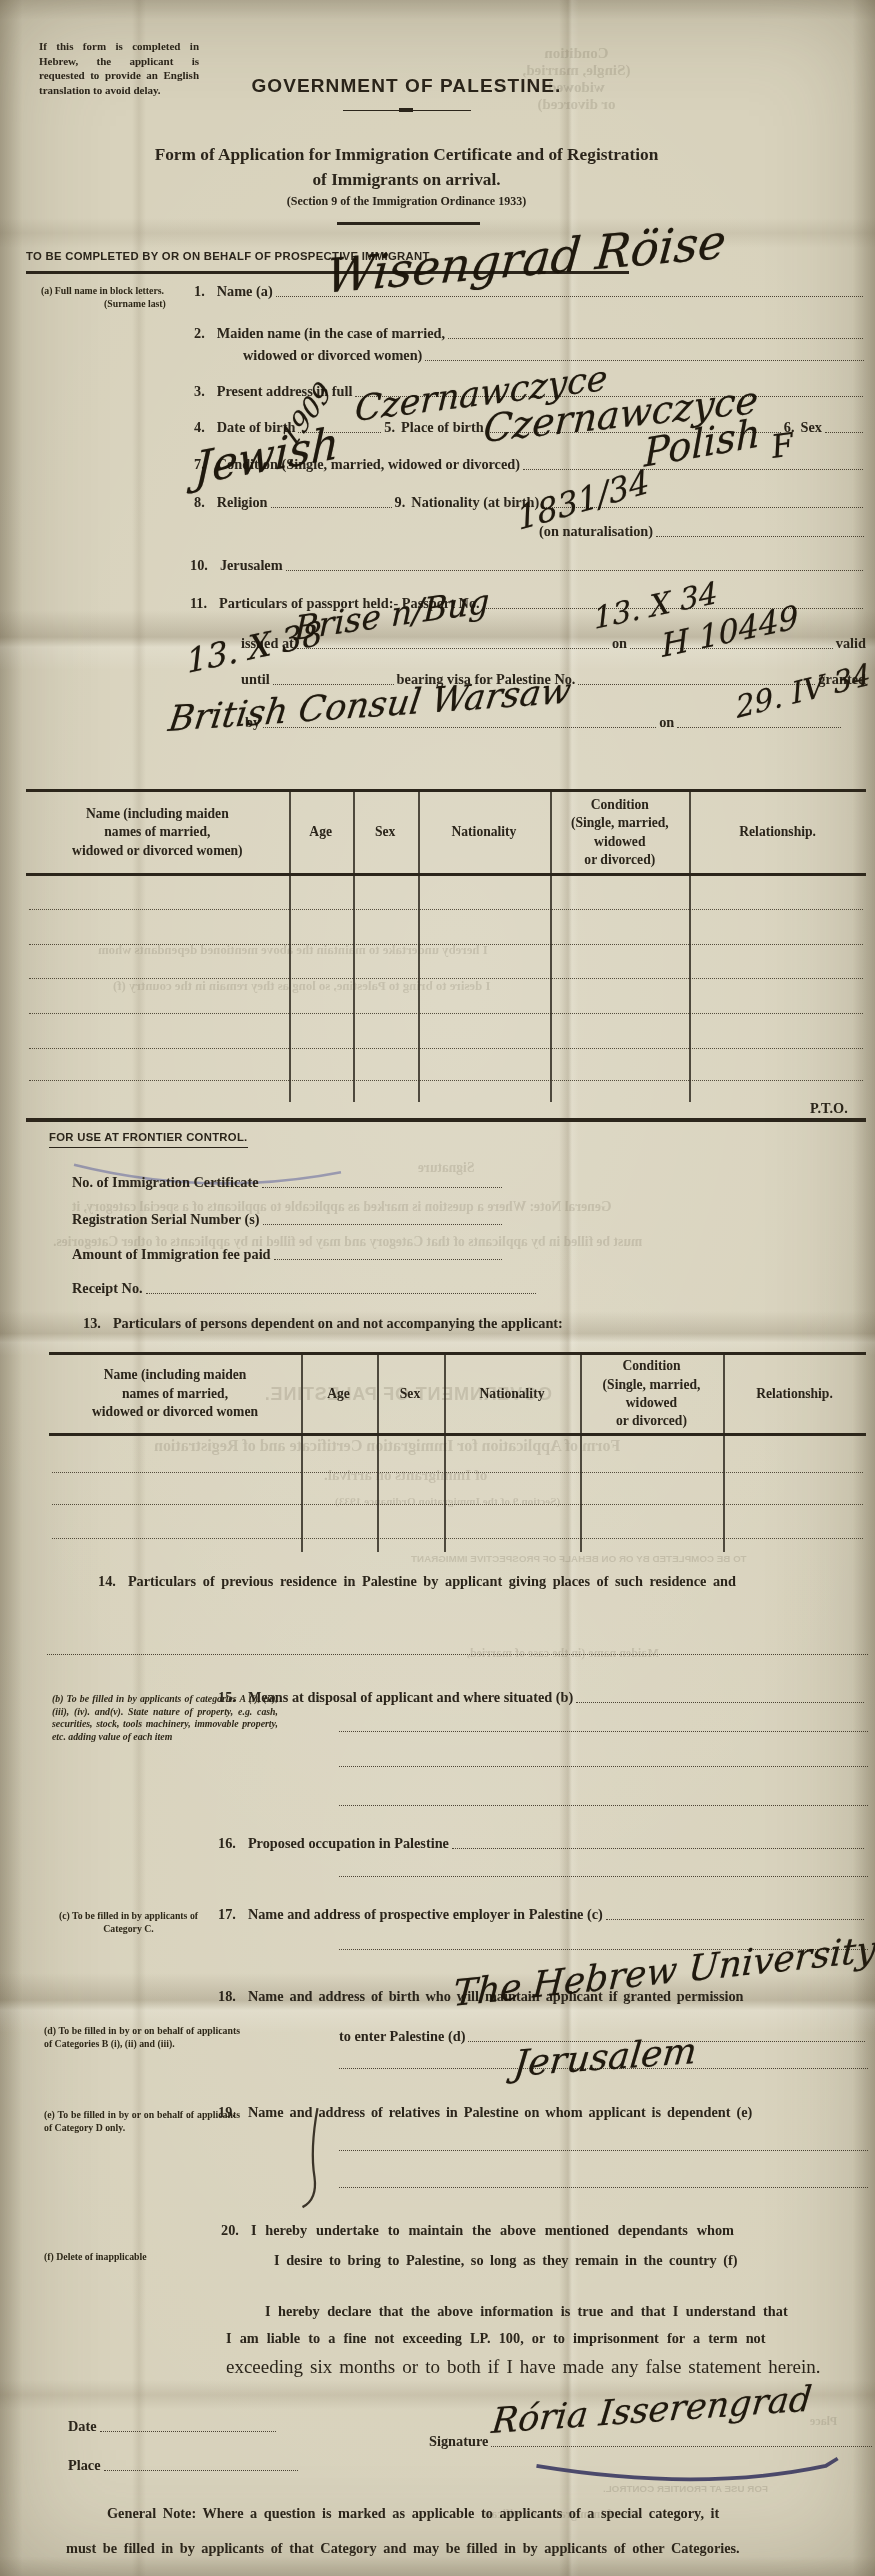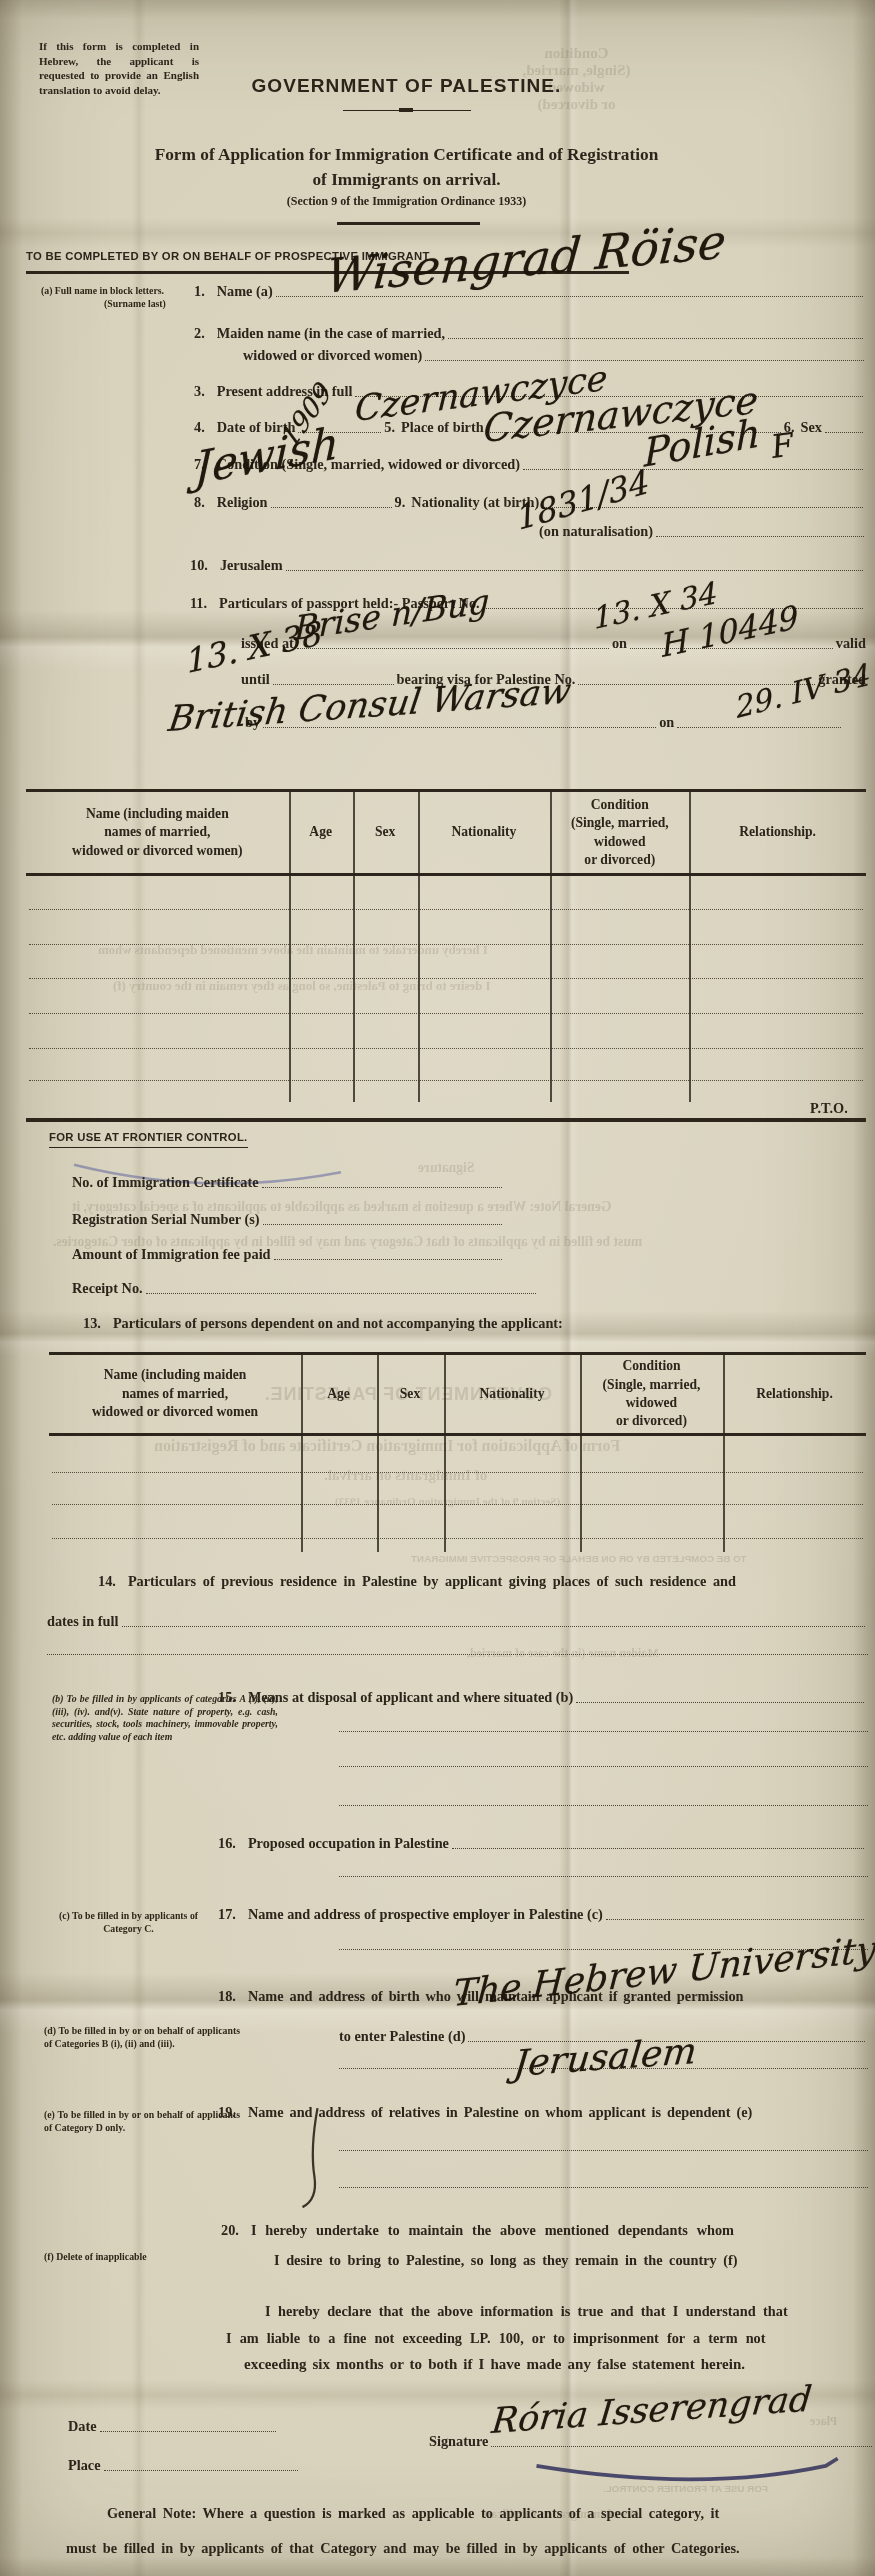--- a/index.html
+++ b/index.html
@@ -257,24 +257,20 @@
     <div class="vline" style="left:674px;top:0;height:197px;"></div>
     <div class="rowline" style="top:117px;"></div>
     <div class="rowline" style="top:149px;"></div>
     <div class="rowline" style="top:183px;"></div>
   </div>
 
   <div class="row" style="top:1573px;left:98px;width:772px;">
     <span class="num">14.</span>
     <span class="lbl" style="word-spacing:3px;">Particulars of previous residence in Palestine by applicant giving places of such residence and</span>
   </div>
-  <div class="row" style="top:1613px;left:47px;width:821px;">
-    <span class="lbl">dates in full</span>
-    <span class="dots"></span>
-  </div>
   <div class="dotline" style="top:1654px;left:47px;width:821px;"></div>
 
   <div class="mnote" style="top:1693px;left:52px;width:226px;font-style:italic;">(b) To be filled in by applicants of categories A (i), (ii), (iii), (iv). and(v). State nature of property, e.g. cash, securities, stock, tools machinery, immovable property, etc. adding value of each item</div>
   <div class="row" style="top:1689px;left:218px;width:649px;">
     <span class="num">15.</span>
     <span class="lbl">Means at disposal of applicant and where situated (b)</span>
     <span class="dots"></span>
   </div>
   <div class="dotline" style="top:1731px;left:339px;width:529px;"></div>
   <div class="dotline" style="top:1766px;left:339px;width:529px;"></div>
@@ -320,21 +316,21 @@
 
   <div class="mnote" style="top:2251px;left:44px;width:211px;text-align:left;">(f) Delete of inapplicable</div>
   <div class="row" style="top:2222px;left:221px;width:649px;">
     <span class="num">20.</span>
     <span class="lbl" style="word-spacing:5.3px;">I hereby undertake to maintain the above mentioned dependants whom</span>
   </div>
   <div class="abs" style="top:2252px;left:274px;font-size:14.3px;font-weight:700;word-spacing:3px;">I desire to bring to Palestine, so long as they remain in the country (f)</div>
 
   <div class="abs" style="top:2303px;left:265px;font-size:14.3px;font-weight:700;word-spacing:3.8px;">I hereby declare that the above information is true and that I understand that</div>
   <div class="abs" style="top:2330px;left:226px;font-size:14.3px;font-weight:700;word-spacing:4.5px;">I am liable to a fine not exceeding LP. 100, or to imprisonment for a term not</div>
-  <div class="abs" style="top:2356px;left:244px;font-size:15px;font-weight:700;word-spacing:2.3px;">exceeding six months or to both if I have made any false statement herein.</div>
+  <div class="abs" style="top:2356px;left:226px;font-size:19px;font-weight:400;word-spacing:2.3px;">exceeding six months or to both if I have made any false statement herein.</div>
 
   <div class="row" style="top:2418px;left:68px;width:211px;">
     <span class="lbl">Date</span>
     <span class="dots"></span>
   </div>
   <div class="row" style="top:2457px;left:68px;width:233px;">
     <span class="lbl">Place</span>
     <span class="dots"></span>
   </div>
   <div class="row" style="top:2433px;left:429px;width:446px;">

